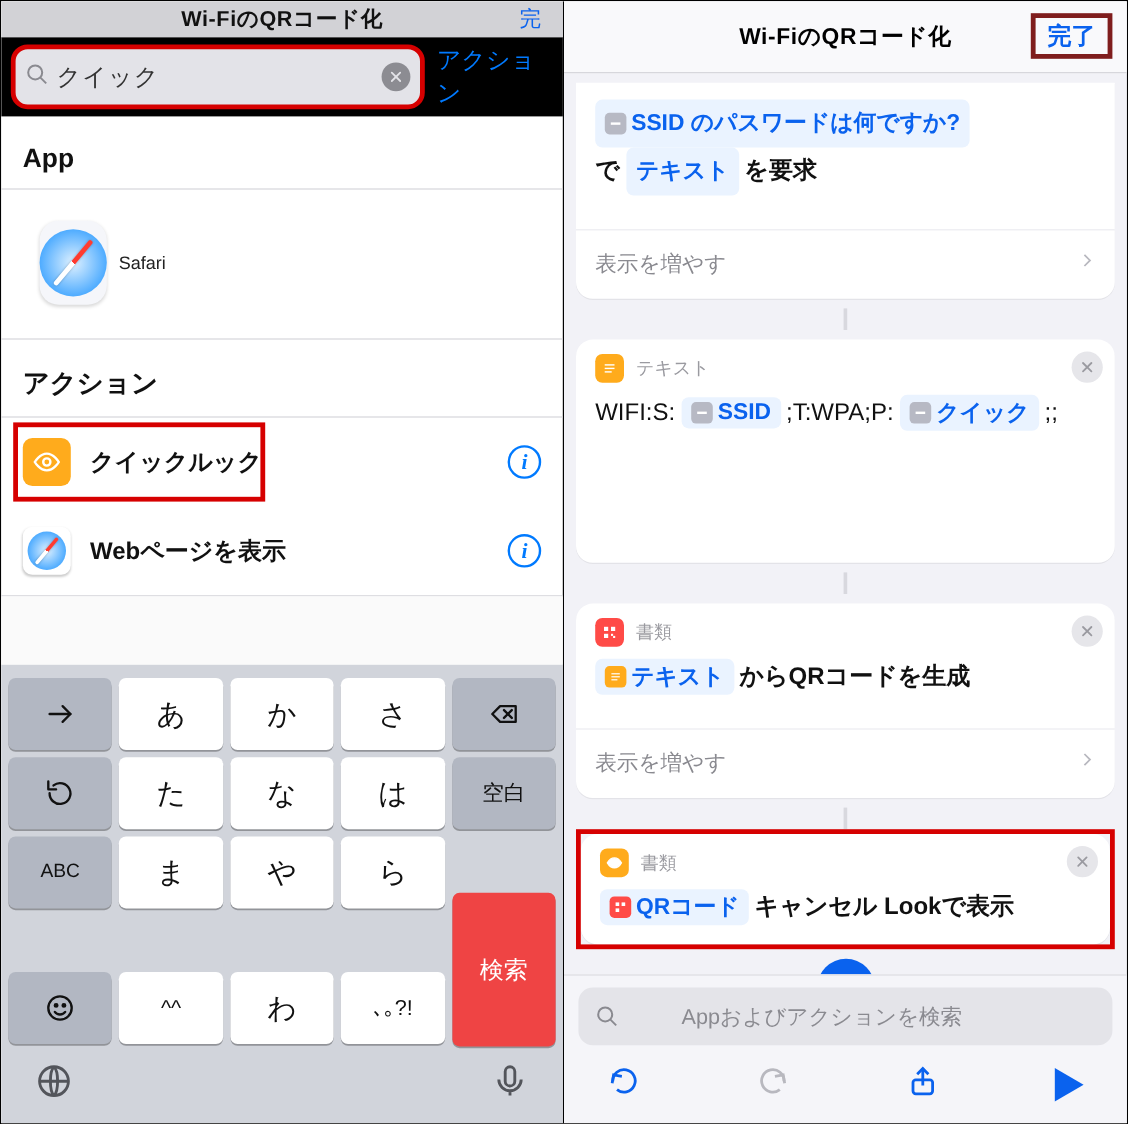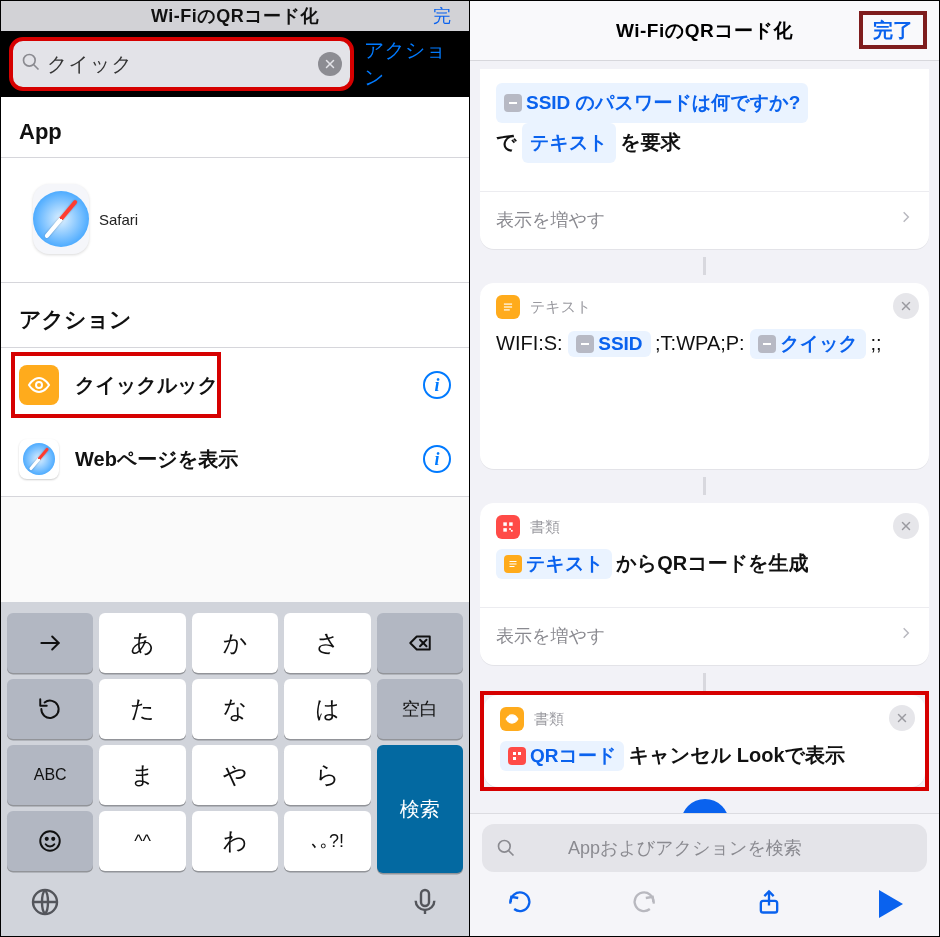--- a/index.html
+++ b/index.html
@@ -39,21 +39,21 @@
   .eye { width:24px;height:24px;}
   .action-label{ font-size:20px; font-weight:600; color:#111; flex:1;}
   .info-btn{ width:28px;height:28px; border:2px solid #007aff; border-radius:50%; display:flex;align-items:center;justify-content:center; color:#007aff; font-family:Georgia,serif; font-style:italic; font-size:18px; font-weight:600;}
   .filler{ flex:1; background:#fafafa;}
   
   .kbd { background:#d1d4db; padding:8px 4px 14px; }
   .krow { display:flex; gap:6px; padding:3px 2px;}
   .key { flex:1; height:60px; background:#fff; border-radius:6px; box-shadow:0 1.5px 0 rgba(0,0,0,.3); display:flex; align-items:center; justify-content:center; font-size:24px; color:#111;}
   .key.fn { background:#b2b7c2; font-size:18px; color:#111;}
   .key.fn.small{font-size:16px;}
-  .key.search{background:#0369a1;color:#fff;font-size:20px;}
+  .key.search{background:#ef4444;color:#fff;font-size:20px;margin-top:47px;}
   .key svg{width:26px;height:26px;stroke:#111;fill:none;stroke-width:1.8;stroke-linejoin:round;stroke-linecap:round;}
   .kbrow2{ display:flex; align-items:center; justify-content:space-between; padding:12px 24px 0;}
   .kbrow2 svg{width:32px;height:32px;stroke:#53555b;fill:none;stroke-width:1.8;}
   
   .r-top { height:60px; background:#f9f9fb; border-bottom:1px solid #d7d7dc; display:flex; align-items:center; justify-content:center; position:relative;}
   .r-title{font-size:19px;font-weight:700;letter-spacing:.5px;}
   .r-done{ position:absolute; right:12px; top:10px; height:38px; padding:0 10px; display:flex;align-items:center; color:#0a62ee; font-size:20px; font-weight:600;}
   .flow { flex:1; overflow:hidden; padding:0 10px;}
   .card { background:#fff; border-radius:14px; margin:8px 0; box-shadow:0 1px 0 rgba(0,0,0,.06); position:relative;}
   .card .del { position:absolute; right:10px; top:10px; width:26px;height:26px;border-radius:50%;background:#e6e6ea;display:flex;align-items:center;justify-content:center;}

